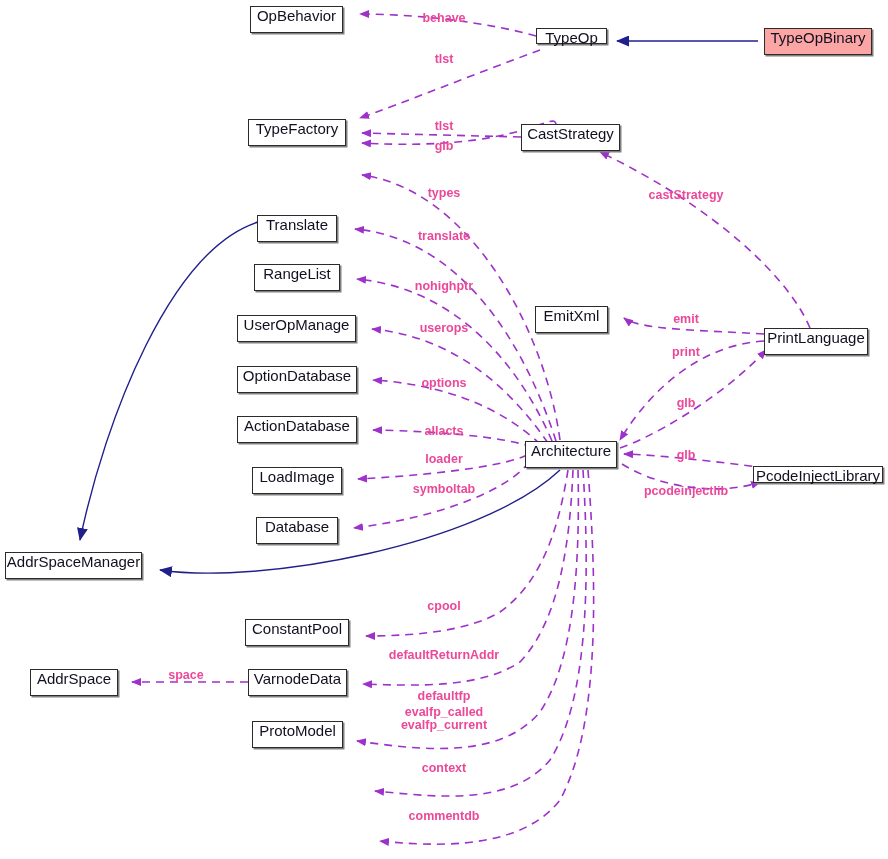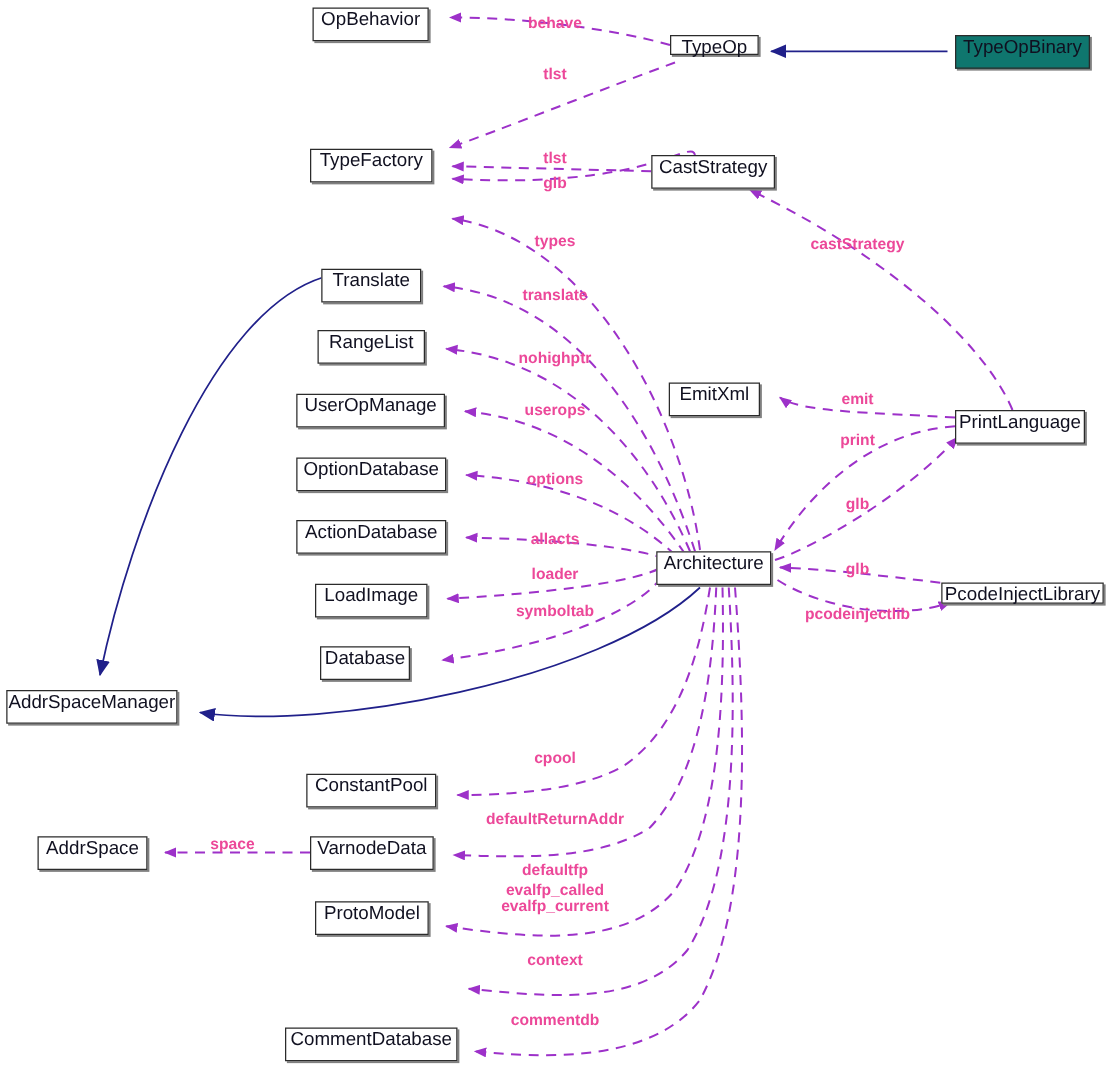--- a/index.html
+++ b/index.html
@@ -6,21 +6,21 @@
   body{width:888px;height:859px;overflow:hidden;
        font-family:"Liberation Sans","DejaVu Sans",sans-serif;}
   #diagram{position:relative;width:888px;height:859px;}
   svg.edges{position:absolute;left:0;top:0;width:888px;height:859px;}
   .node{position:absolute;box-sizing:border-box;
         border:1px solid #2b2b2b;
         background:#ffffff;
         display:flex;align-items:flex-start;justify-content:center;
         font-size:15px;color:#101020;white-space:nowrap;
         box-shadow:1.5px 1.5px 0 0 #808080;}
-  .node.highlight{background:#0f766e;}
+  .node.highlight{background:#fca5a5;}
   .edge-label{position:absolute;font-size:12.5px;color:#ec4899;
               white-space:nowrap;transform:translate(-50%,-50%);font-weight:bold;}
 </style>
 </head>
 <body>
 
 <div id="diagram">
 
   <svg class="edges" viewBox="0 0 888 859" xmlns="http://www.w3.org/2000/svg">
     <defs>
@@ -97,21 +97,21 @@
   </div>
   <div class="node" style="left:237px;top:366px;width:120px;height:27px;">
     <span>OptionDatabase</span>
   </div>
   <div class="node" style="left:237px;top:416px;width:120px;height:27px;">
     <span>ActionDatabase</span>
   </div>
   <div class="node" style="left:252px;top:467px;width:90px;height:27px;">
     <span>LoadImage</span>
   </div>
-  <div class="node" style="left:256px;top:517px;width:72px;height:27px;">
+  <div class="node" style="left:256px;top:517px;width:82px;height:27px;">
     <span>Database</span>
   </div>
   <div class="node" style="left:535px;top:306px;width:73px;height:27px;">
     <span>EmitXml</span>
   </div>
   <div class="node" style="left:764px;top:328px;width:104px;height:27px;">
     <span>PrintLanguage</span>
   </div>
   <div class="node" style="left:525px;top:441px;width:92px;height:27px;">
     <span>Architecture</span>
@@ -126,23 +126,20 @@
     <span>ConstantPool</span>
   </div>
   <div class="node" style="left:30px;top:669px;width:88px;height:27px;">
     <span>AddrSpace</span>
   </div>
   <div class="node" style="left:248px;top:669px;width:99px;height:27px;">
     <span>VarnodeData</span>
   </div>
   <div class="node" style="left:252px;top:721px;width:91px;height:27px;">
     <span>ProtoModel</span>
-  </div>
-  <div class="node" style="left:228px;top:822px;width:138px;height:27px;">
-    <span>CommentDatabase</span>
   </div>
 
   <div class="edge-label" style="left:444px;top:18px;">behave</div>
   <div class="edge-label" style="left:444px;top:59px;">tlst</div>
   <div class="edge-label" style="left:444px;top:126px;">tlst</div>
   <div class="edge-label" style="left:444px;top:146px;">glb</div>
   <div class="edge-label" style="left:444px;top:193px;">types</div>
   <div class="edge-label" style="left:444px;top:236px;">translate</div>
   <div class="edge-label" style="left:444px;top:286px;">nohighptr</div>
   <div class="edge-label" style="left:444px;top:328px;">userops</div>

